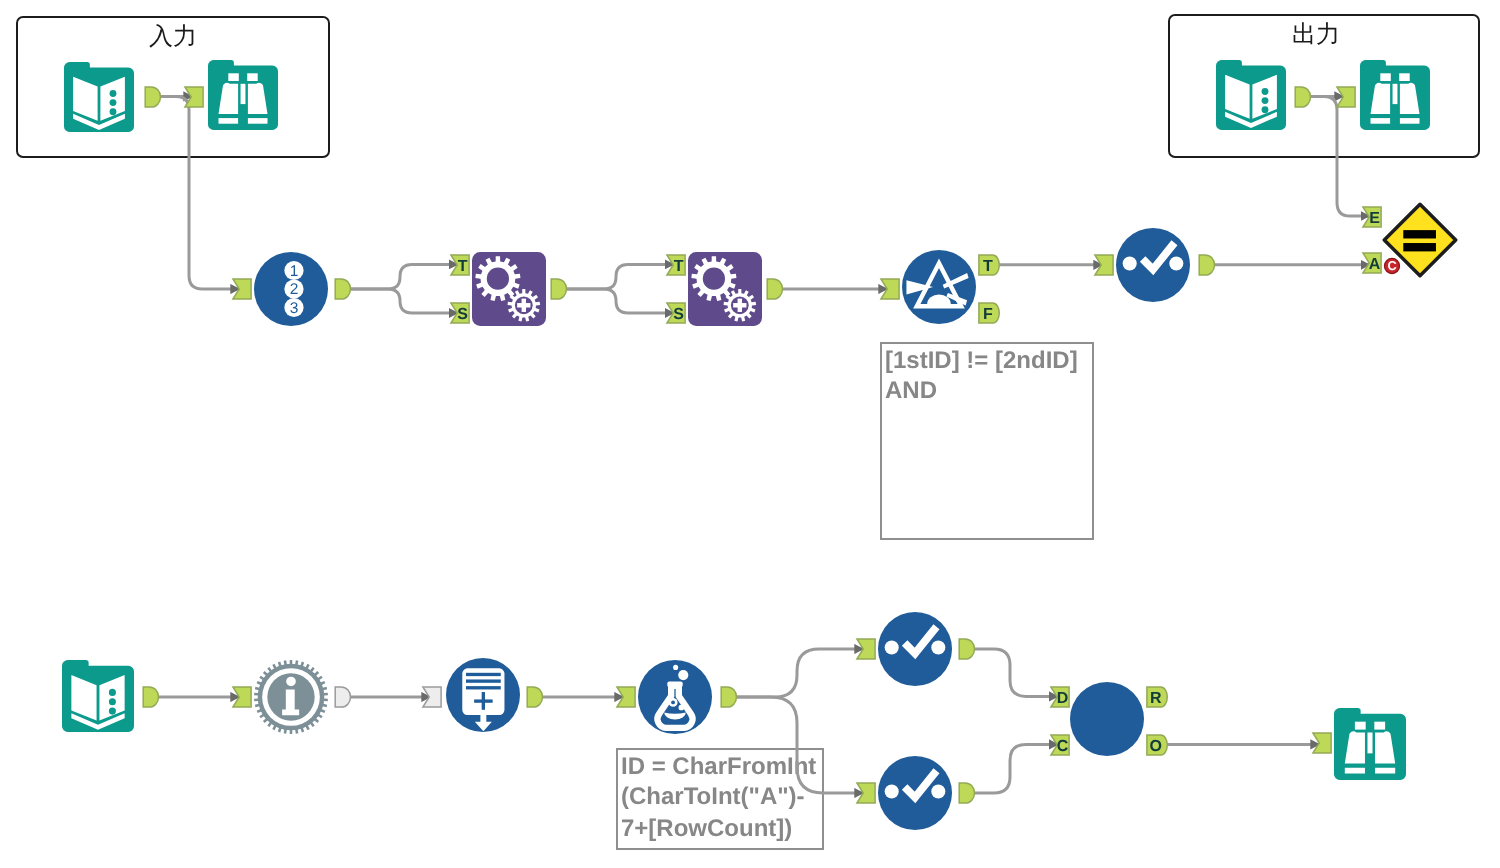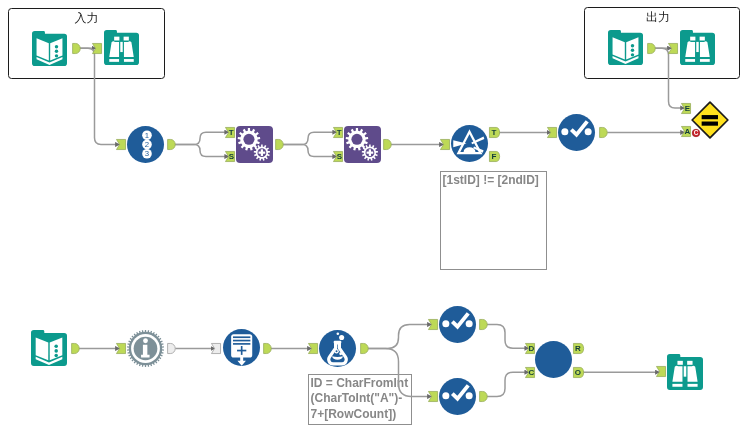--- a/index.html
+++ b/index.html
@@ -428,19 +428,20 @@
       </svg>
     </div>
 <div class="badge" style="left:692px;top:129px">
       <svg width="8" height="8" viewBox="0 0 20 20">
         <circle cx="10" cy="10" r="9.4" fill="#c9252c" stroke="#8e1418" stroke-width="1.6"></circle>
         <text x="10" y="15.2" text-anchor="middle" font-size="16" font-weight="bold" fill="#fff" font-family="Liberation Sans, sans-serif">C</text>
       </svg>
     </div>
 <div class="anno" style="left:440px;top:171px;width:107px;height:99px">
       <div>[1stID] != [2ndID]</div>
+      <div>AND</div>
     </div>
 <div class="anno" style="left:308px;top:374px;width:104px;height:51px">
       <div>ID = CharFromInt</div>
       <div>(CharToInt("A")-</div>
       <div>7+[RowCount])</div>
     </div>
 </div>
 
 </body></html>

